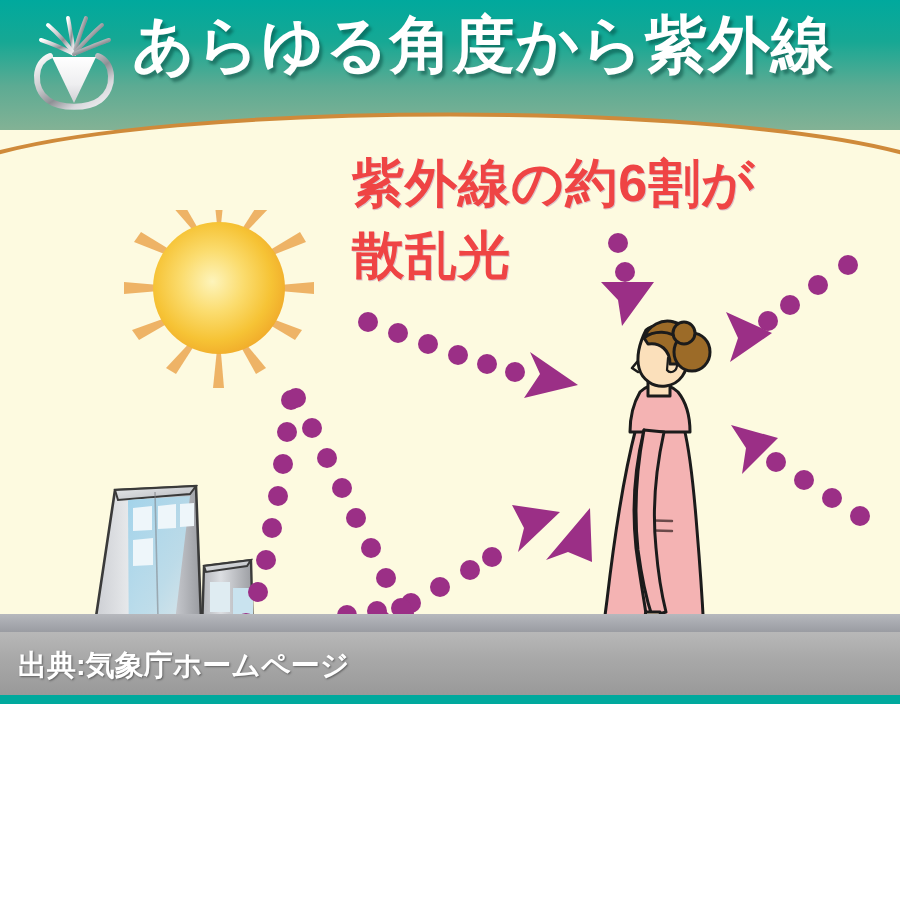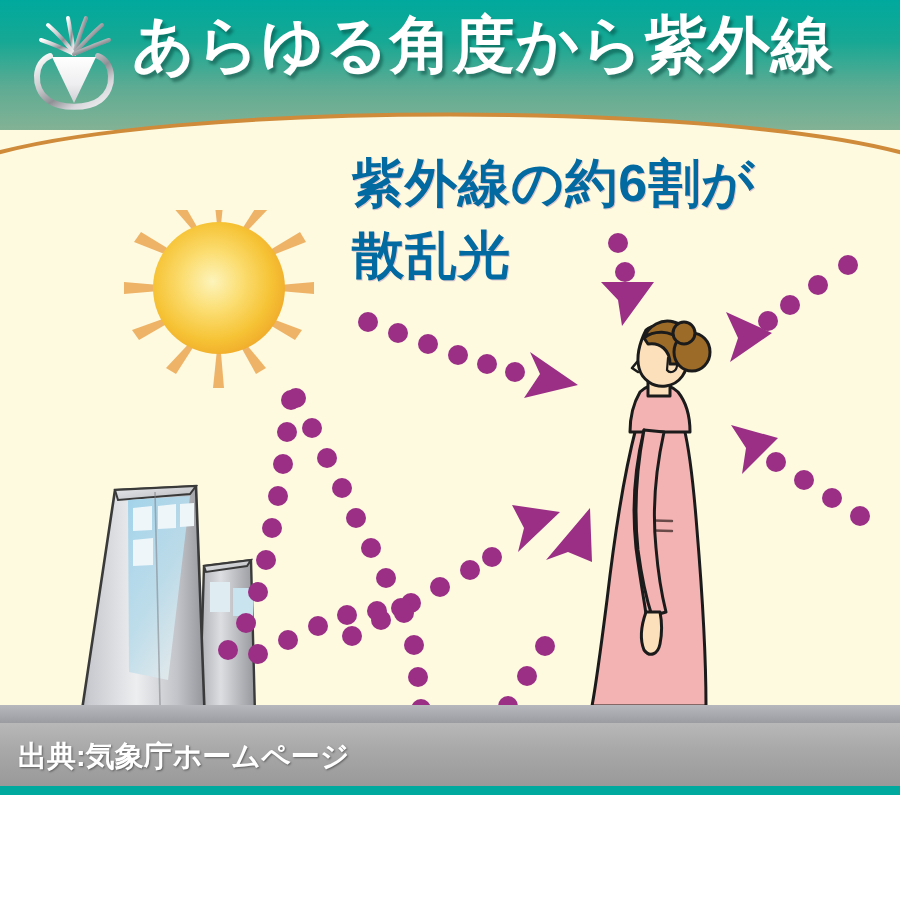--- a/index.html
+++ b/index.html
@@ -1,20 +1,20 @@
 <!DOCTYPE html>
 <html><head>
 <meta charset="utf-8">
 <style>
   html,body{margin:0;padding:0;background:#fff;}
   body{font-family:"Liberation Sans","DejaVu Sans",sans-serif;}
 
   #poster{
     position:relative;
-    width:900px;height:795px;
+    width:900px;height:704px;
     overflow:hidden;
     background:#fdfae0;
   }
 
   
   .header{
     position:absolute;left:0;top:0;width:900px;height:130px;
     background:linear-gradient(180deg,#00a99d 0%,#16a894 32%,#5cab93 66%,#83b295 100%);
     z-index:2;
   }
@@ -34,21 +34,21 @@
     position:absolute;left:0;top:80px;width:900px;height:130px;z-index:3;
   }
 
   
   .scene{position:absolute;left:0;top:0;width:900px;height:900px;z-index:1;}
 
   
   .headline{
     position:absolute;left:352px;top:148px;
     z-index:6;
-    color:#0369a1;
+    color:#ef4444;
     font-weight:bold;
     font-size:52px;
     line-height:1.38;
     letter-spacing:1px;
     white-space:pre-line;
     text-shadow:1px 1px 0 rgba(120,40,140,.25);
   }
 
   
   .footer{

